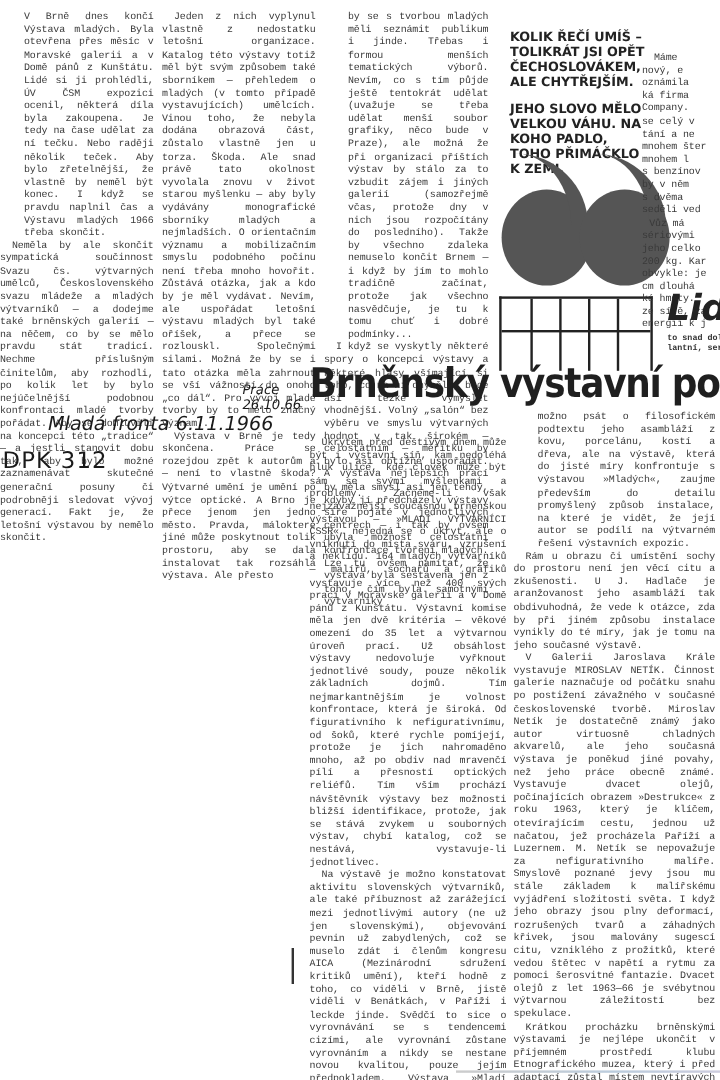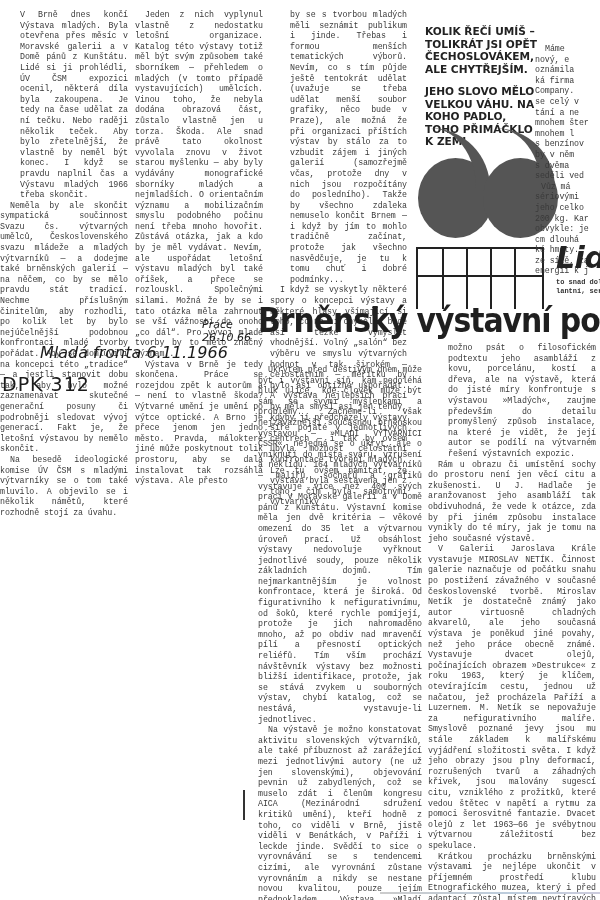--- a/index.html
+++ b/index.html
@@ -92,21 +92,20 @@
       position: absolute; left: 380px; top: 892px; width: 220px; height: 2px;
       background: linear-gradient(to right, #ccc, #bcd 60%, #ccd);
     }
   </style>
 </head>
 <body>
 
 <div class="col" id="col1">
   <p class="noindent">V Brně dnes končí Výstava mladých. Byla otevřena přes měsíc v Moravské galerii a v Domě pánů z Kunštátu. Lidé si ji prohlédli, ÚV ČSM expozici ocenil, některá díla byla zakoupena. Je tedy na čase udělat za ní tečku. Nebo raději několik teček. Aby bylo zřetelnější, že vlastně by neměl být konec. I když se pravdu naplnil čas a Výstavu mladých 1966 třeba skončit.</p>
   <p>Neměla by ale skončit sympatická součinnost Svazu čs. výtvarných umělců, Československého svazu mládeže a mladých výtvarníků — a dodejme také brněnských galerií — na něčem, co by se mělo pravdu stát tradicí. Nechme příslušným činitelům, aby rozhodli, po kolik let by bylo nejúčelnější podobnou konfrontaci mladé tvorby pořádat. Aby se domluvili na koncepci této „tradice“ — a jestli stanovit dobu tak, aby bylo možné zaznamenávat skutečné generační posuny či podrobněji sledovat vývoj generací. Fakt je, že letošní výstavou by nemělo skončit.</p>
-  <p>Na besedě ideologické komise ÚV ČSM s mladými výtvarníky se o tom také mluvilo. A objevilo se i několik námětů, které rozhodně stojí za úvahu.</p>
 </div>
 
 <div class="col" id="col2">
   <p>Jeden z nich vyplynul vlastně z nedostatku letošní organizace. Katalog této výstavy totiž měl být svým způsobem také sborníkem — přehledem o mladých (v tomto případě vystavujících) umělcích. Vinou toho, že nebyla dodána obrazová část, zůstalo vlastně jen u torza. Škoda. Ale snad právě tato okolnost vyvolala znovu v život starou myšlenku — aby byly vydávány monografické sborníky mladých a nejmladších. O orientačním významu a mobilizačním smyslu podobného počinu není třeba mnoho hovořit. Zůstává otázka, jak a kdo by je měl vydávat. Nevím, ale uspořádat letošní výstavu mladých byl také oříšek, a přece se rozlouskl. Společnými silami. Možná že by se i tato otázka měla zahrnout se vší vážností do onoho „co dál“. Pro vývoj mladé tvorby by to mělo značný význam...</p>
   <p>Výstava v Brně je tedy skončena. Práce se rozejdou zpět k autorům a — není to vlastně škoda? Výtvarné umění je umění po výtce optické. A Brno je přece jenom jen jedno město. Pravda, málokteré jiné může poskytnout tolik prostoru, aby se dala instalovat tak rozsáhlá výstava. Ale přesto</p>
 </div>
 
 <div class="col" id="col3">
   <p class="noindent">by se s tvorbou mladých měli seznámit publikum i jinde. Třebas i formou menších tematických výborů. Nevím, co s tím půjde ještě tentokrát udělat (uvažuje se třeba udělat menší soubor grafiky, něco bude v Praze), ale možná že při organizaci příštích výstav by stálo za to vzbudit zájem i jiných galerií (samozřejmě včas, protože dny v nich jsou rozpočítány do posledního). Takže by všechno zdaleka nemuselo končit Brnem — i když by jím to mohlo tradičně začínat, protože jak všechno nasvědčuje, je tu k tomu chuť i dobré podmínky...</p>
   <p>I když se vyskytly některé spory o koncepci výstavy a některé hlasy všímající si toho, co na ní chybělo, bude asi těžké vymyslet vhodnější. Volný „salón“ bez výběru ve smyslu výtvarných hodnot v tak širokém — celostátním — měřítku by bylo asi obtížné uspořádat. A výstava nejlepších prací by měla smysl asi jen tehdy, kdyby jí předcházely výstavy šíře pojaté v jednotlivých centrech — i tak by ovšem ubyla možnost celostátní konfrontace tvoření mladých. Lze tu ovšem namítat, že výstava byla sestavena jen z toho, čím byla samotnými výtvarníky</p>

